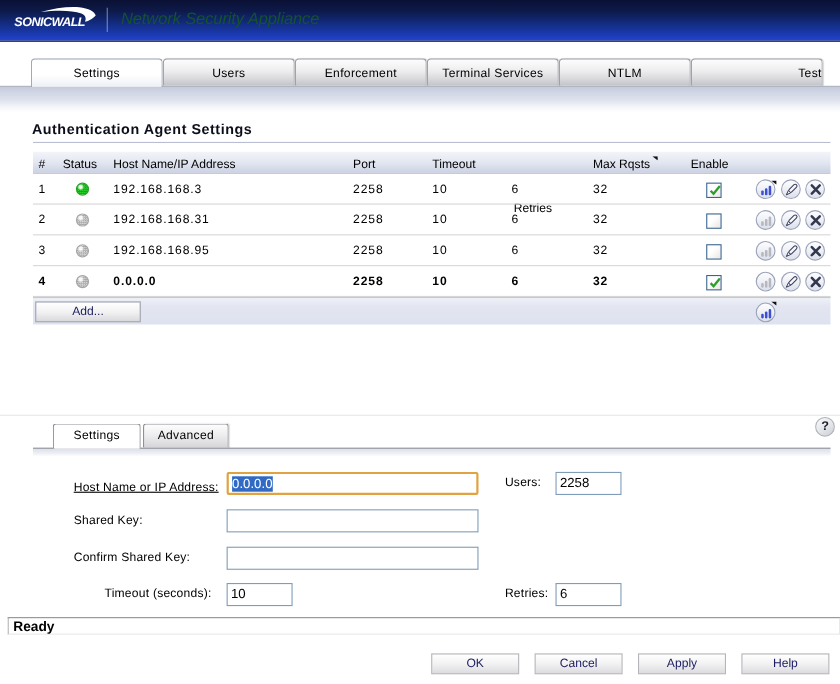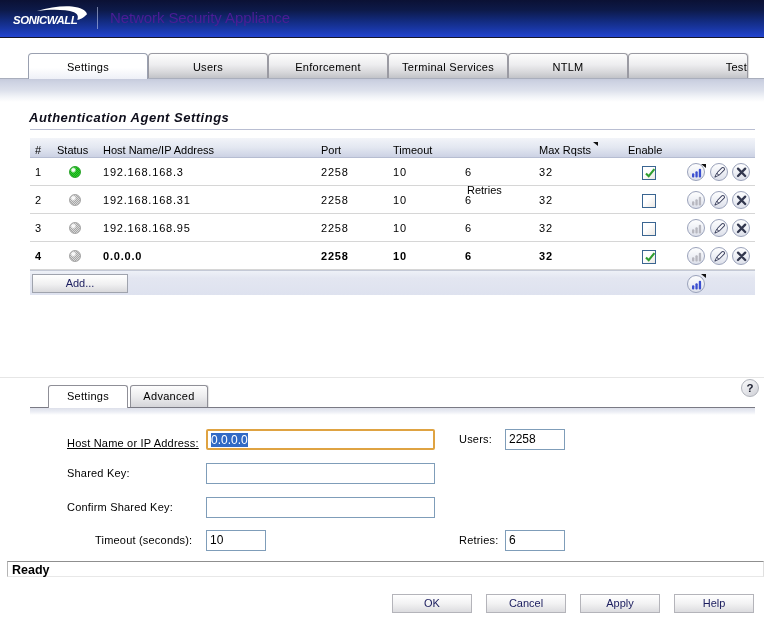--- a/index.html
+++ b/index.html
@@ -3,36 +3,36 @@
 <meta charset="utf-8">
 <style>
 * { margin:0; padding:0; box-sizing:border-box; }
 html,body { width:764px; height:622px; background:#fff; font-family:"Liberation Sans", sans-serif; position:relative; overflow:hidden; }
 .abs { position:absolute; }
 
 
 #hdr { left:0; top:0; width:764px; height:38px;
   background:linear-gradient(180deg,#0b1134 0%,#0d1a4a 28%,#122a7c 55%,#18359f 75%,#1e3fc0 92%,#2344d0 100%);
   border-bottom:1px solid #15152a; }
-#hdrtext { left:110px; top:9px; color:#4c1d95; font-size:15px; letter-spacing:-0.1px; }
+#hdrtext { left:110px; top:9px; color:#14532d; font-size:15px; letter-spacing:-0.1px;font-style:italic; }
 #hdrdiv { left:97px; top:7px; width:1px; height:22px; background:rgba(200,210,240,0.55); }
 
 
 .tab { position:absolute; top:53px; width:120px; height:25px; line-height:26px; text-align:center;
   font-size:11px; color:#000; letter-spacing:0.3px;
   border:1px solid #9a9aa2; border-bottom:none; border-radius:4px 4px 0 0;
   background:linear-gradient(180deg,#fdfdfd 0%,#ededef 45%,#d8d8db 75%,#c2c3c8 100%);
   box-shadow:1px 0 1px rgba(0,0,0,0.15); }
 .tab.active { background:linear-gradient(180deg,#ffffff 0%,#ffffff 55%,#eef0f7 100%); height:26px; z-index:5; box-shadow:none; border-color:#9aa0b0;}
 
 #band { left:0; top:78px; width:764px; height:24px; border-top:1px solid #a9aebc;
   background:linear-gradient(180deg,#c6cbdc 0%,#ced3e3 15%,#dde1ec 50%,#f2f4f8 78%,#ffffff 100%); }
 
 
-#title { left:29px; top:110px; font-size:13px; font-weight:bold; color:#0d0d1a; letter-spacing:0.5px;font-style:italic;}
+#title { left:29px; top:110px; font-size:13px; font-weight:bold; color:#0d0d1a; letter-spacing:0.5px;}
 #titleline { left:30px; top:129px; width:725px; height:1px; background:#b9bed2; }
 
 #thead { left:30px; top:138px; width:725px; height:20px;
   background:linear-gradient(180deg,#f2f4f9 0%,#e3e7f1 50%,#ccd2e4 100%);
   border-bottom:1px solid #b6bdd2; }
 .th { position:absolute; top:144px; font-size:11px; color:#000; }
 
 .row { position:absolute; left:30px; width:725px; height:28px; border-bottom:1px solid #d6d6d6; }
 .cell { position:absolute; font-size:11px; color:#000; letter-spacing:0.8px; }
 .led { position:absolute; width:12px; height:12px; border-radius:50%; }

